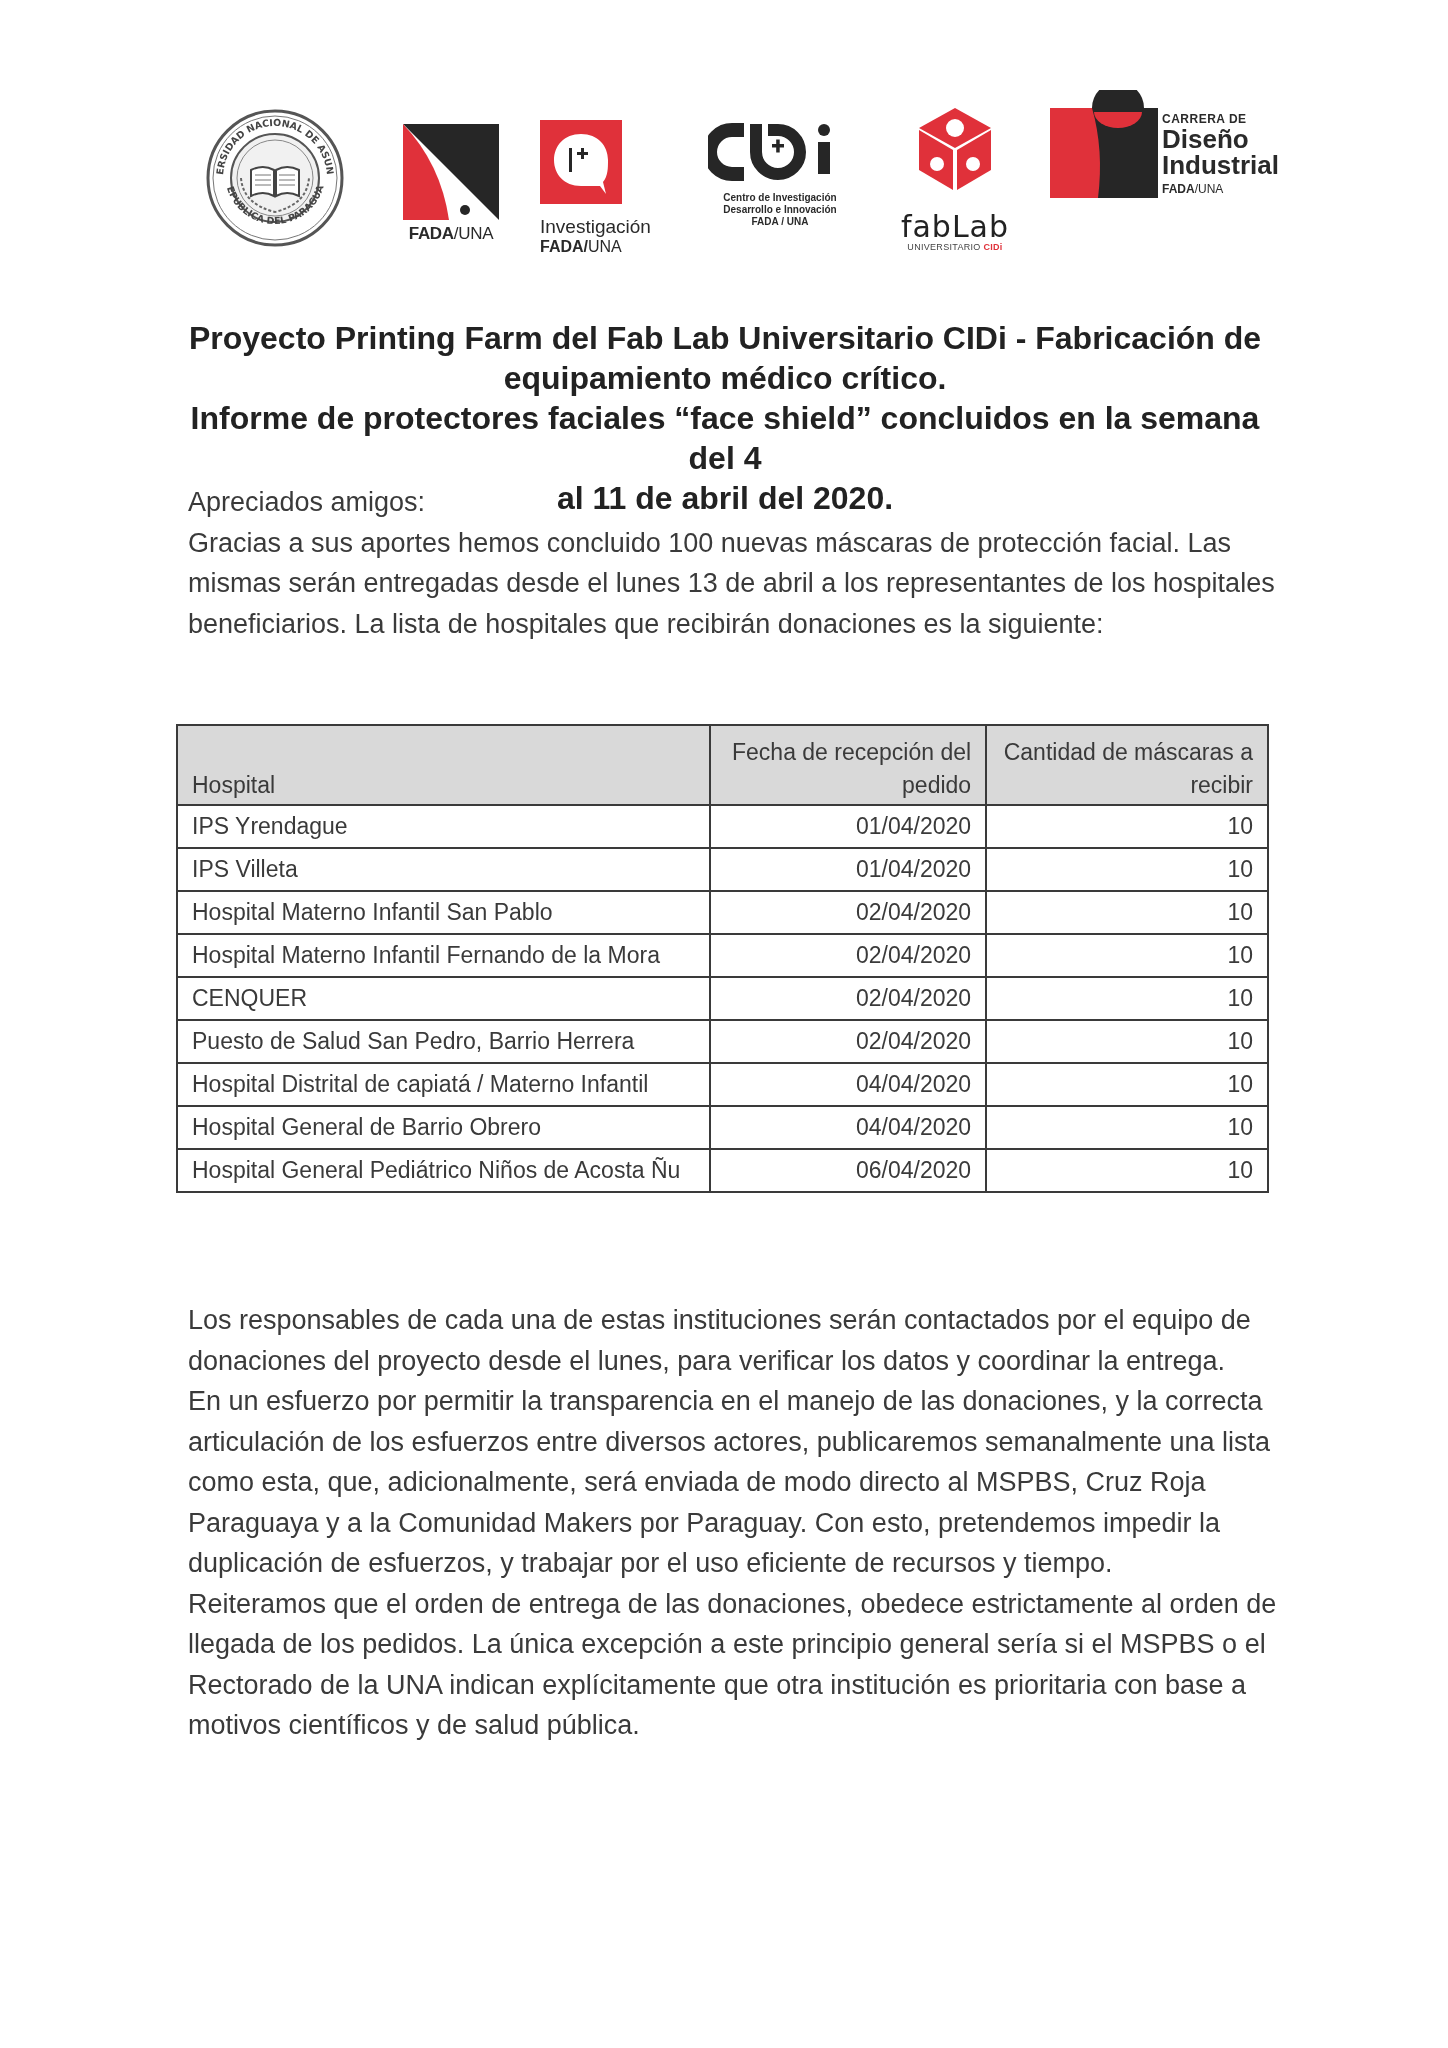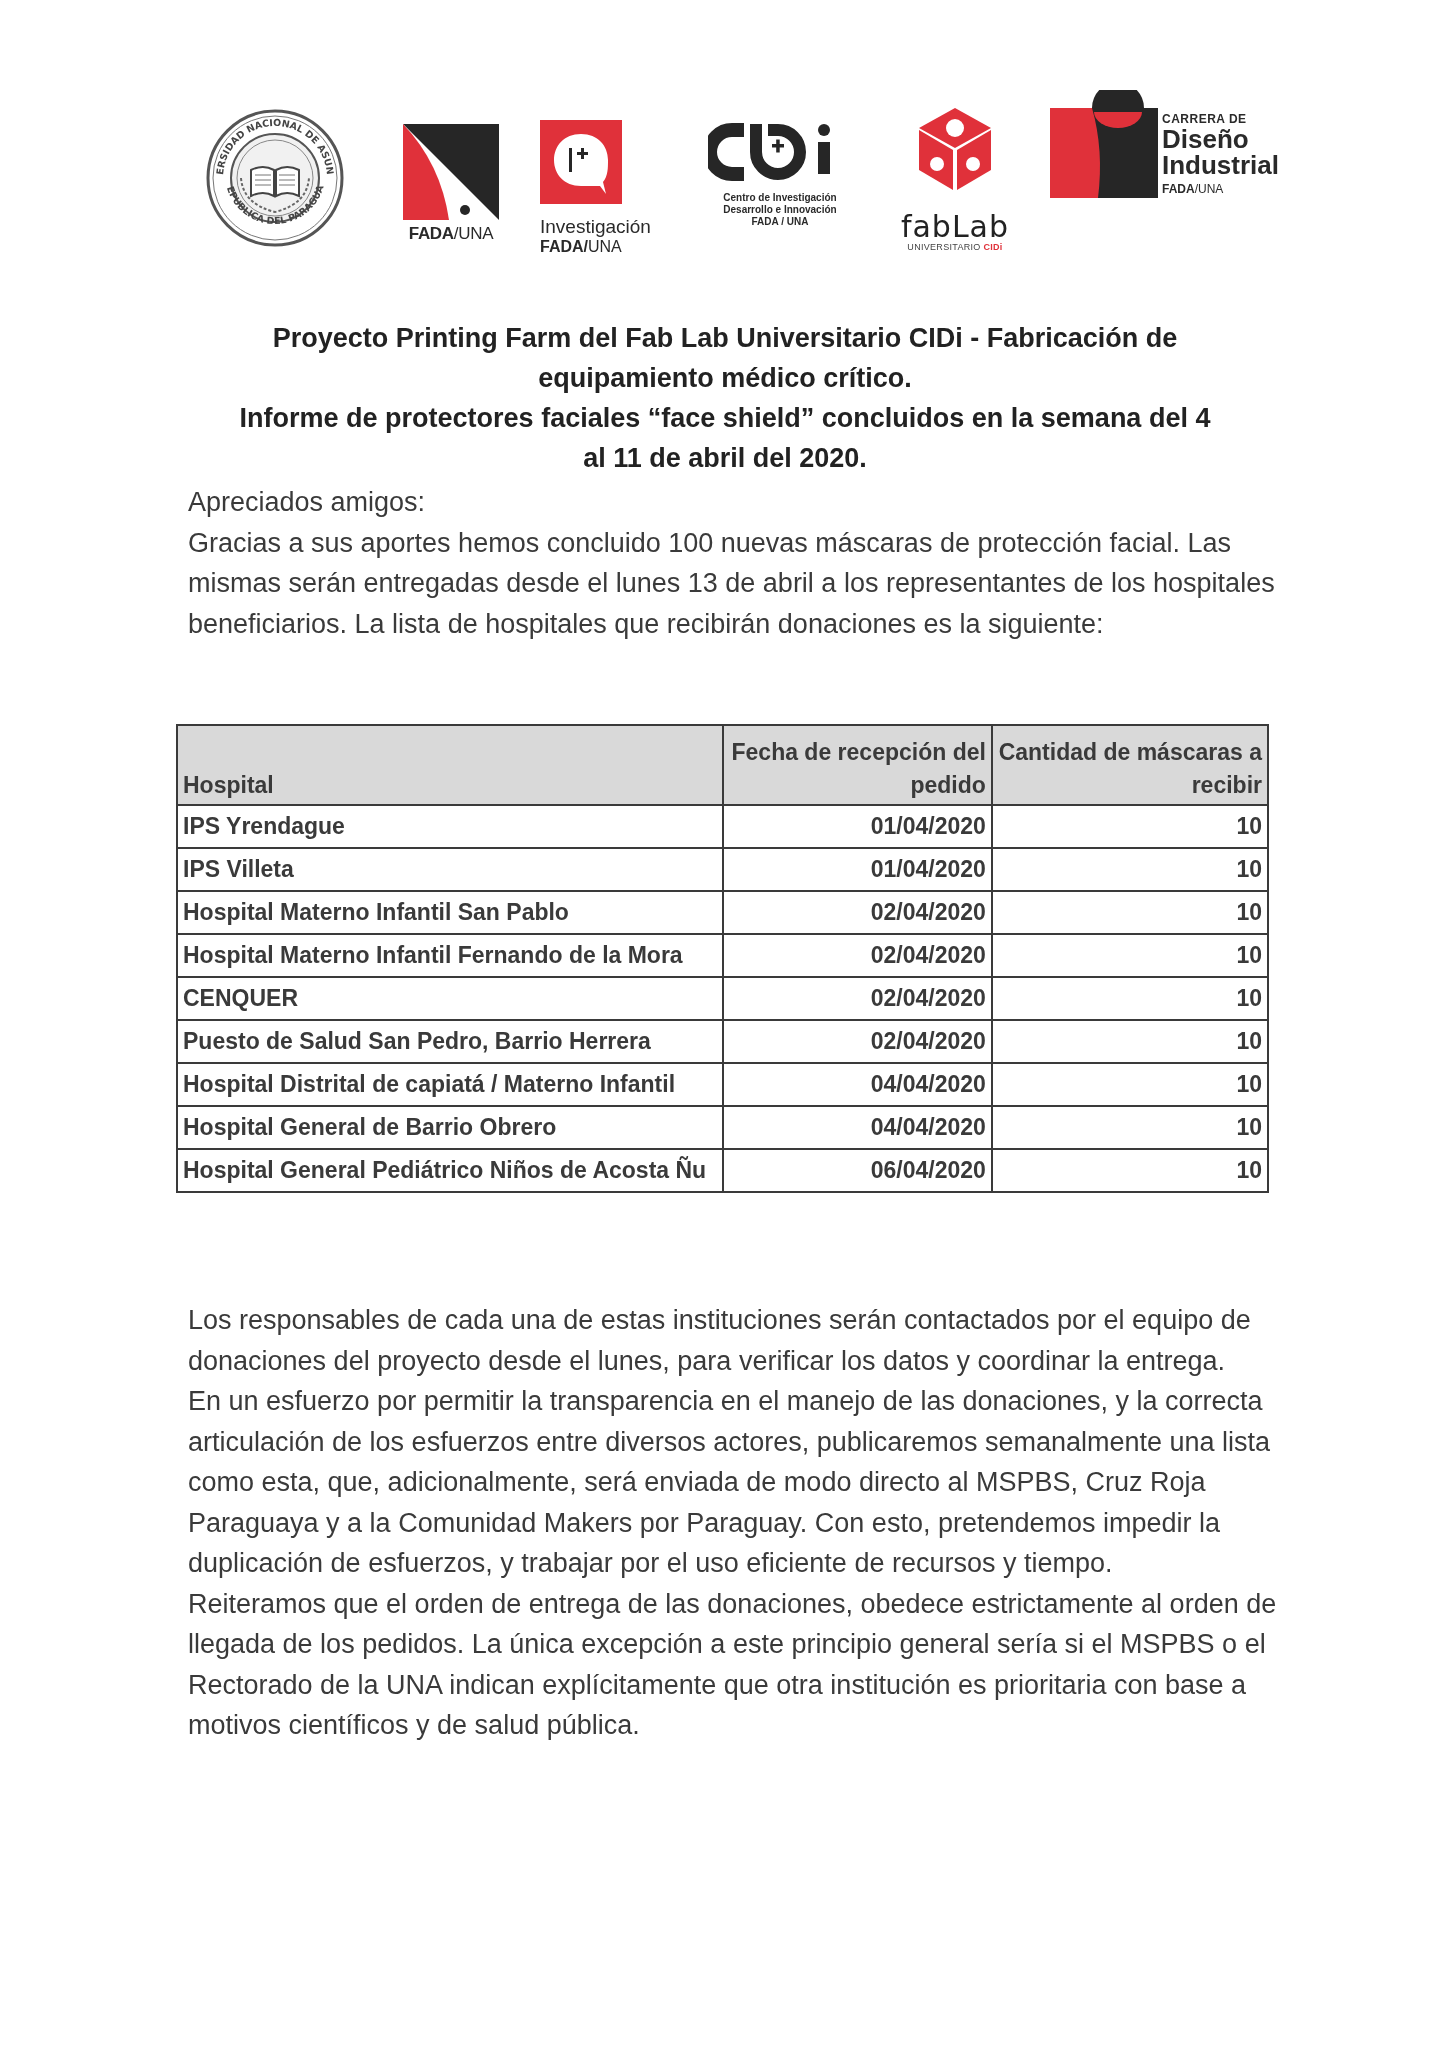--- a/index.html
+++ b/index.html
@@ -25,36 +25,36 @@
   .fablab-sub { font-size: 9px; color: #444; letter-spacing: 0.3px; }
   .fablab-sub b { color: #e0313a; }
   .di-text { position: absolute; left: 112px; top: 22px; color: #2a2a2a; }
   .di-t1 { font-size: 12px; font-weight: bold; letter-spacing: 0.5px; }
   .di-t2 { font-size: 26px; font-weight: bold; line-height: 26px; }
   .di-t3 { font-size: 12px; font-weight: bold; margin-top: 4px; }
   .di-t3 .thin { font-weight: normal; }
 
   .title {
     position: absolute; top: 318px; left: 180px; width: 1090px;
-    text-align: center; font-weight: bold; font-size: 27px; line-height: 40px; color: #222;
+    text-align: center; font-weight: bold; font-size: 32px; line-height: 40px; color: #222;
   }
   .body-text {
     position: absolute; left: 188px; width: 1110px;
     font-size: 27px; line-height: 40.5px; color: #3a3a3a;
   }
   .intro { top: 482px; }
   .outro { top: 1300px; }
   .body-text p { margin: 0; }
 
   table.hosp {
     position: absolute; top: 724px; left: 176px; width: 1093px;
     border-collapse: collapse; font-size: 23px; color: #3a3a3a;
   }
   table.hosp th, table.hosp td {
-    border: 2px solid #3a3a3a; padding: 2px 5px; line-height: 33px; font-weight: bold;
+    border: 2px solid #3a3a3a; padding: 2px 14px; line-height: 33px; font-weight: normal;
   }
   table.hosp th { background: #d9d9d9; vertical-align: bottom; height: 74px; line-height: 33px; }
   table.hosp td { height: 41px; padding-top: 0; padding-bottom: 0; }
   .c1 { width: 536px; text-align: left; }
   .c2 { width: 258px; text-align: right; }
   .c3 { width: 265px; text-align: right; }
 </style>
 </head>
 <body>
 

